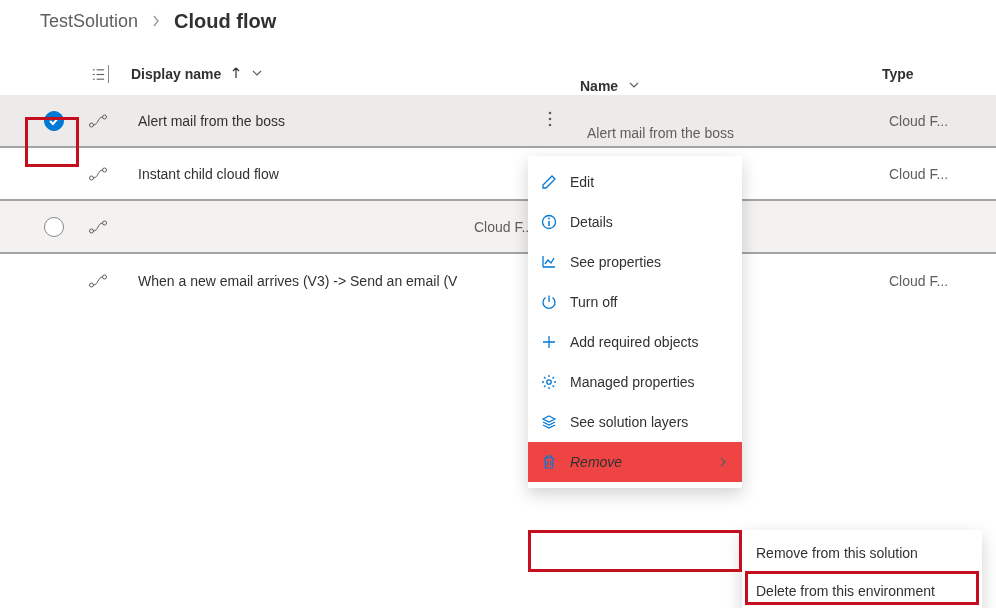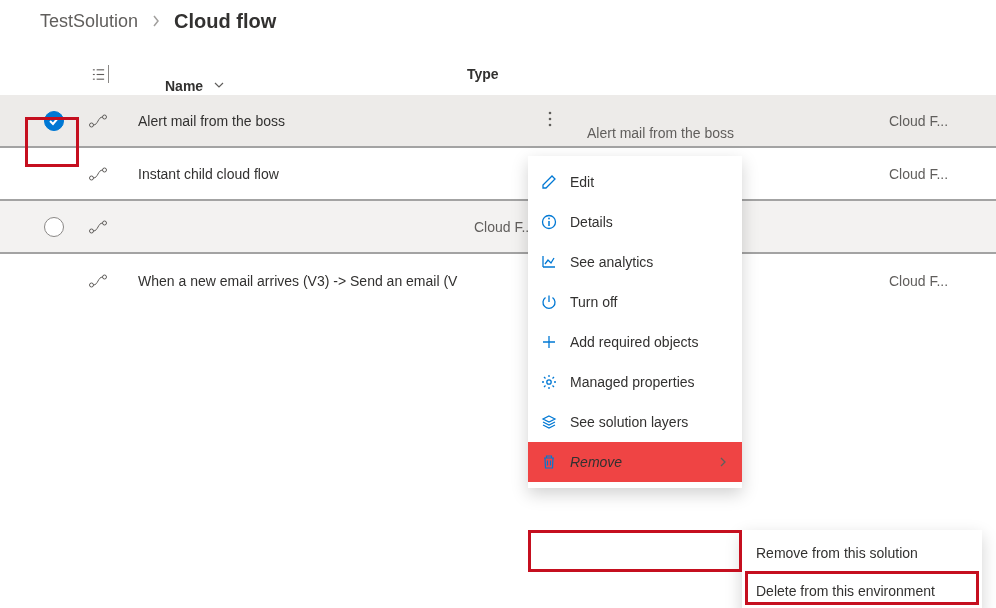--- a/index.html
+++ b/index.html
@@ -61,20 +61,33 @@
       <svg width="15" height="15" viewBox="0 0 16 16" fill="none" stroke="#605e5c" stroke-width="1.2">
         <line x1="2" y1="3" x2="4" y2="3"></line>
           <line x1="6" y1="3" x2="14" y2="3"></line>
         <line x1="2" y1="8" x2="4" y2="8"></line>
           <line x1="6" y1="8" x2="14" y2="8"></line>
         <line x1="2" y1="13" x2="4" y2="13"></line>
           <line x1="6" y1="13" x2="14" y2="13"></line>
       </svg>
     </div>
     <div class="vsep"></div>
+    <div class="col-display" style="padding-left:22px;">
+      <span>Display name</span>
+      <span class="sort-arrow">
+        <svg width="10" height="12" viewBox="0 0 10 12">
+            <path d="M5 1 L5 11 M5 1 L2 4 M5 1 L8 4" stroke="#323130" stroke-width="1.2" fill="none"></path>
+          </svg>
+      </span>
+      <span class="chev-down">
+        <svg width="12" height="12" viewBox="0 0 12 12">
+            <path d="M2 4 L6 8 L10 4" stroke="#605e5c" stroke-width="1.2" fill="none"></path>
+          </svg>
+      </span>
+    </div>
     <div class="col-menu"></div>
     <div class="col-name" style="padding-left:18px;">
       <span>Name</span>
       <span class="chev-down">
         <svg width="12" height="12" viewBox="0 0 12 12">
             <path d="M2 4 L6 8 L10 4" stroke="#605e5c" stroke-width="1.2" fill="none"></path>
           </svg>
       </span>
     </div>
     <div class="col-type">
@@ -178,21 +191,21 @@
         </svg>
     </span>
     <span class="menu-label">Details</span>
   </div>
   <div class="menu-item">
     <span class="menu-icon">
       <svg width="16" height="16" viewBox="0 0 16 16">
           <path d="M2 13 L2 2 M2 13 L14 13 M4 10 L7 6 L10 9 L13 4" fill="none" stroke="currentColor" stroke-width="1.3"></path>
         </svg>
     </span>
-    <span class="menu-label">See analytics</span>
+    <span class="menu-label">See properties</span>
   </div>
   <div class="menu-item">
     <span class="menu-icon">
       <svg width="16" height="16" viewBox="0 0 16 16">
           <path d="M8 1.5 L8 8 M4.5 3.5 A6 6 0 1 0 11.5 3.5" fill="none" stroke="currentColor" stroke-width="1.3"></path>
         </svg>
     </span>
     <span class="menu-label">Turn off</span>
   </div>
   <div class="menu-item">

